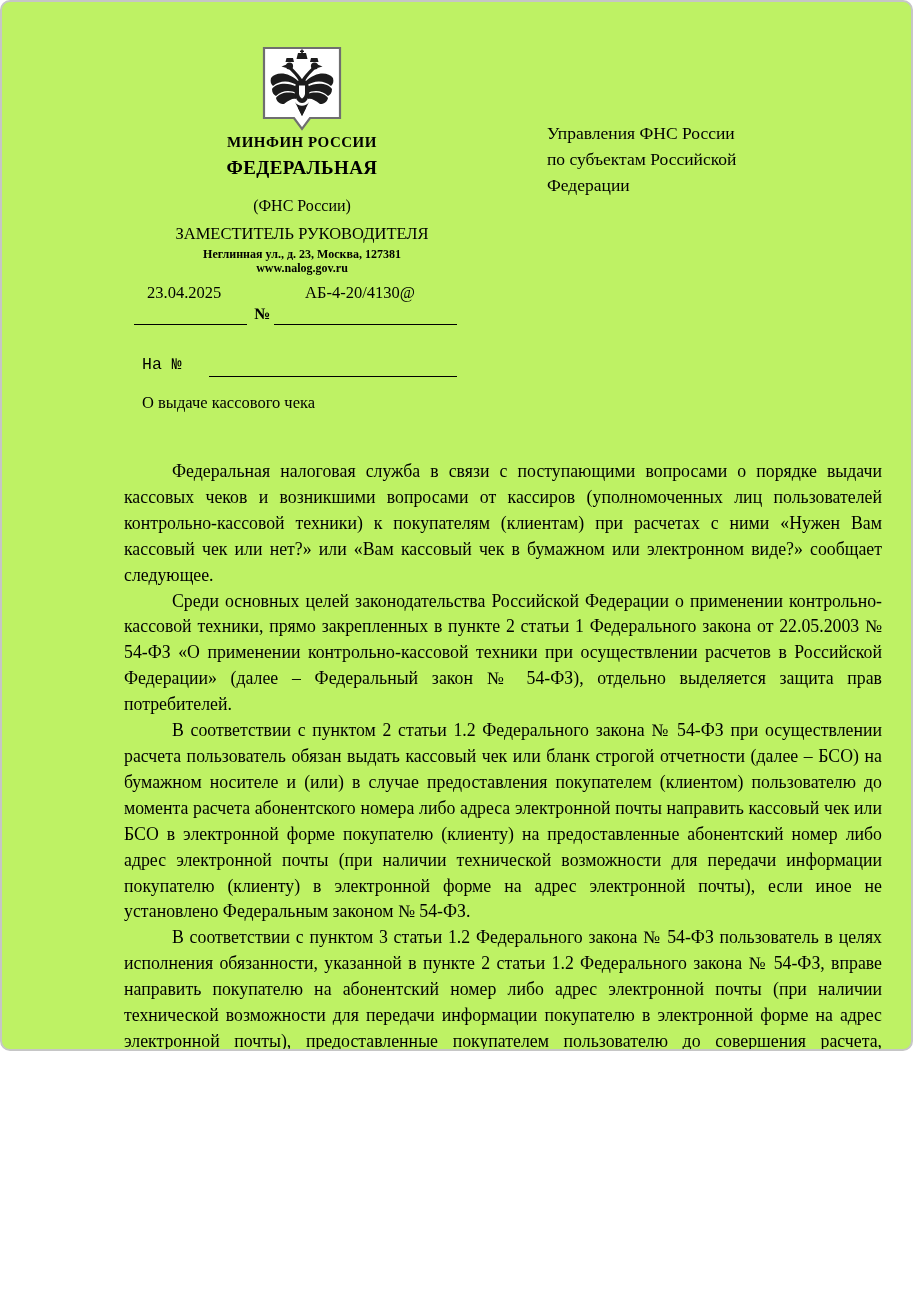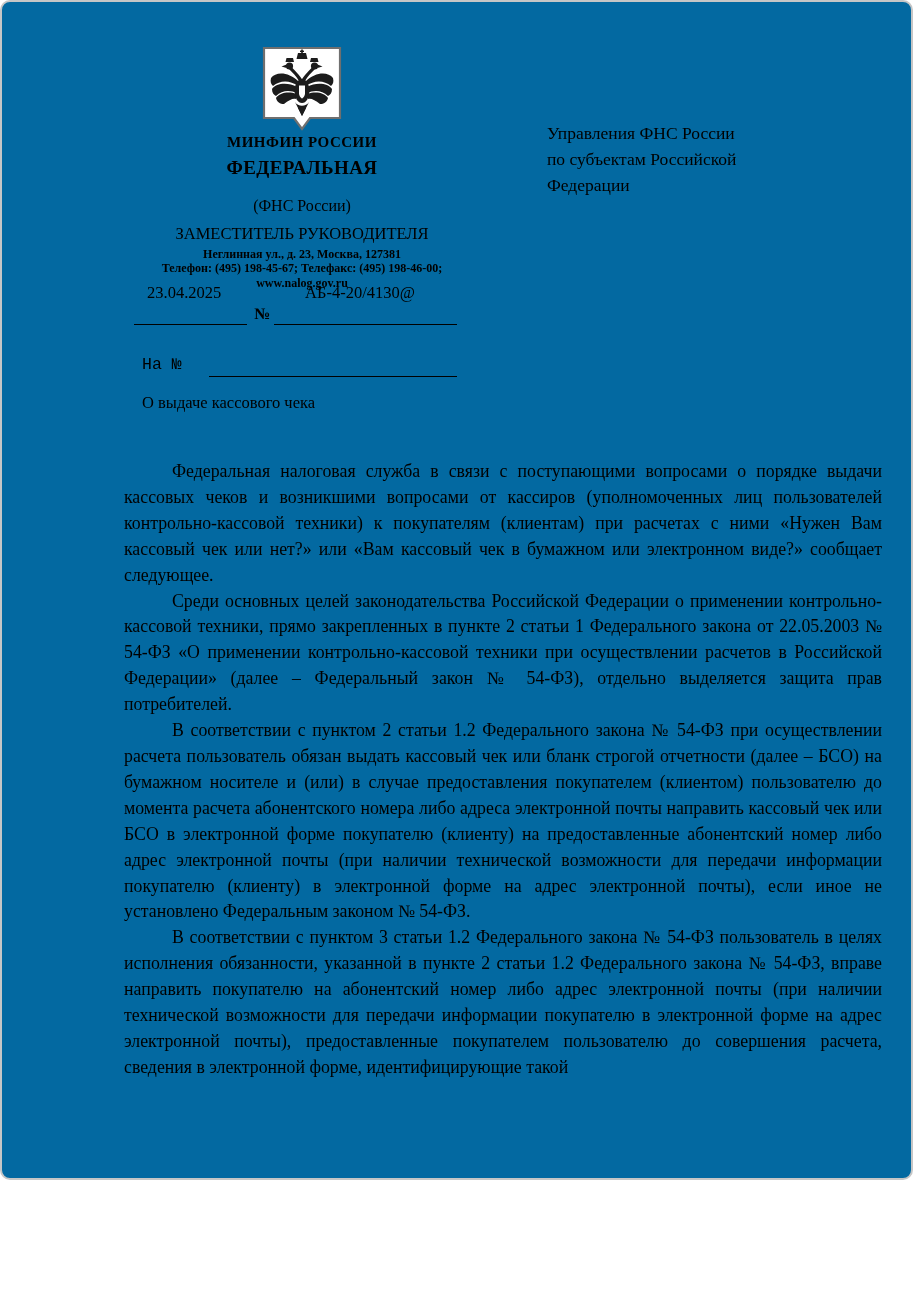--- a/index.html
+++ b/index.html
@@ -1,20 +1,20 @@
 <!DOCTYPE html>
 <html><head>
 <meta charset="utf-8">
 <style>
   html,body{margin:0;padding:0;background:#ffffff;}
   .page{
     position:relative;
-    width:913px;height:1180px;
+    width:913px;height:1051px;
     box-sizing:border-box;
-    background:#0369a1;
+    background:#bef264;
     border:2px solid #c6c6c6;
     border-radius:10px;
     font-family:"Liberation Serif", serif;
     color:#000;
     overflow:hidden;
   }
   
   .emblem{position:absolute;left:260px;top:44px;width:80px;height:88px;}
   
   .letterhead{position:absolute;left:95px;top:132px;width:410px;text-align:center;}
@@ -84,21 +84,20 @@
       <path d="M37 39.5 H43 V47.5 C43 50.5 40 52.5 40 52.5 C40 52.5 37 50.5 37 47.5 Z" fill="#ffffff"></path>
     </svg>
   </div>
 
   <div class="letterhead">
     <div class="lh-minfin">МИНФИН РОССИИ</div>
     <div class="lh-fed">ФЕДЕРАЛЬНАЯ</div>
     <div class="lh-fns">(ФНС России)</div>
     <div class="lh-zam">ЗАМЕСТИТЕЛЬ РУКОВОДИТЕЛЯ</div>
     <div class="lh-addr">Неглинная ул., д. 23, Москва, 127381</div>
-    <div class="lh-phone">Телефон: (495) 198-45-67; Телефакс: (495) 198-46-00;</div>
     <div class="lh-site">www.nalog.gov.ru</div>
   </div>
 
   <div class="recipient">
     <div>Управления ФНС России</div>
     <div>по субъектам Российской</div>
     <div>Федерации</div>
   </div>
 
   <div class="ref-date">23.04.2025</div>

